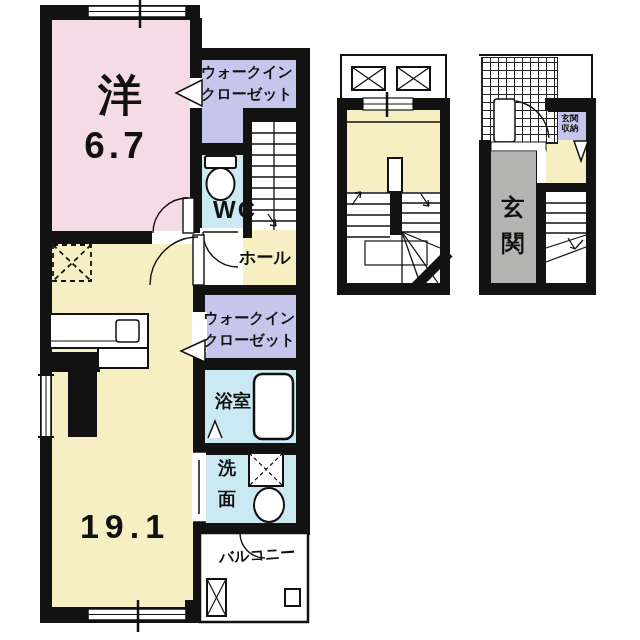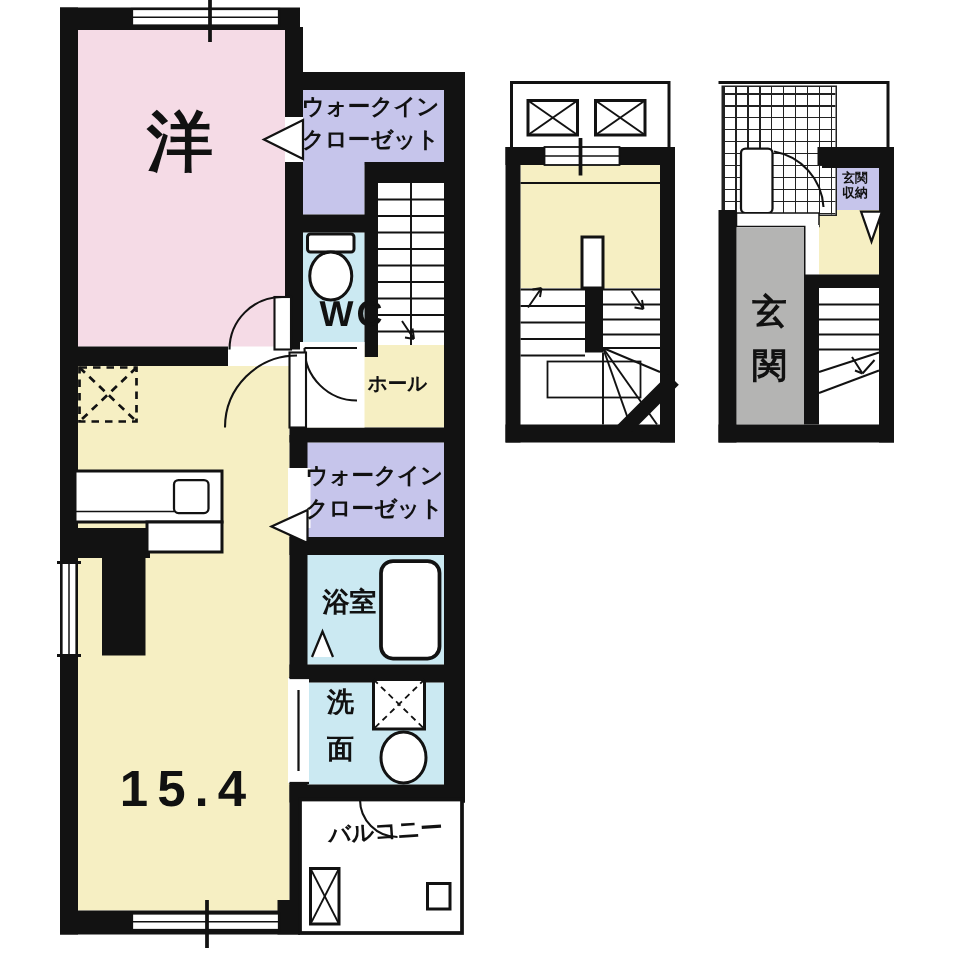--- a/index.html
+++ b/index.html
@@ -221,39 +221,40 @@
         <line x1="546" y1="213" x2="586" y2="213"></line>
       <line x1="546" y1="223" x2="586" y2="223"></line>
         <line x1="546" y1="233" x2="586" y2="233"></line>
       <line x1="546" y1="248" x2="586" y2="235"></line>
       <line x1="546" y1="262" x2="586" y2="247"></line>
       <path d="M568,238 L575,249 M575,249 L583,240 M575,249 L570,247"></path>
     </g>
   </svg>
 
   <div class="label z4" style="left:75px;top:72px;width:90px;font-size:44px">洋</div>
+  <div class="label z4" style="left:56px;top:127px;width:120px;font-size:37px;letter-spacing:4px">6.7</div>
 
   <div class="label z4" style="left:198px;top:64px;width:98px;font-size:15px">ウォークイン</div>
   <div class="label z4" style="left:198px;top:86px;width:98px;font-size:15px">クローゼット</div>
 
   <div class="label z4" style="left:211px;top:197px;width:48px;font-size:24px;letter-spacing:2px">WC</div>
 
-  <div class="label z4" style="left:233px;top:249px;width:64px;font-size:13px">ホール</div>
+  <div class="label z4" style="left:233px;top:249px;width:64px;font-size:17px">ホール</div>
 
   <div class="label z4" style="left:203px;top:310px;width:93px;font-size:15px">ウォークイン</div>
   <div class="label z4" style="left:203px;top:332px;width:93px;font-size:15px">クローゼット</div>
 
   <div class="label z4" style="left:207px;top:392px;width:52px;font-size:18px">浴室</div>
 
   <div class="vlabel z4" style="left:214px;top:456px;width:26px;font-size:18px;gap:7px">
     <span>洗</span>
     <span>面</span>
   </div>
 
-  <div class="label z4" style="left:50px;top:509px;width:150px;font-size:34px;letter-spacing:6px">15.4</div>
+  <div class="label z4" style="left:50px;top:509px;width:150px;font-size:34px;letter-spacing:6px">19.1</div>
 
   <div class="label z4" style="left:208px;top:547px;width:98px;font-size:15px;transform:rotate(-4deg)">バルコニー</div>
 
   <div class="vlabel z4" style="left:499px;top:192px;width:28px;font-size:23px;gap:5px">
     <span>玄</span>
     <span>関</span>
   </div>
 
   <div class="label z4" style="left:551px;top:114px;width:38px;font-size:8.5px;line-height:1.15">玄関</div>
   <div class="label z4" style="left:551px;top:124px;width:38px;font-size:8.5px;line-height:1.15">収納</div>

